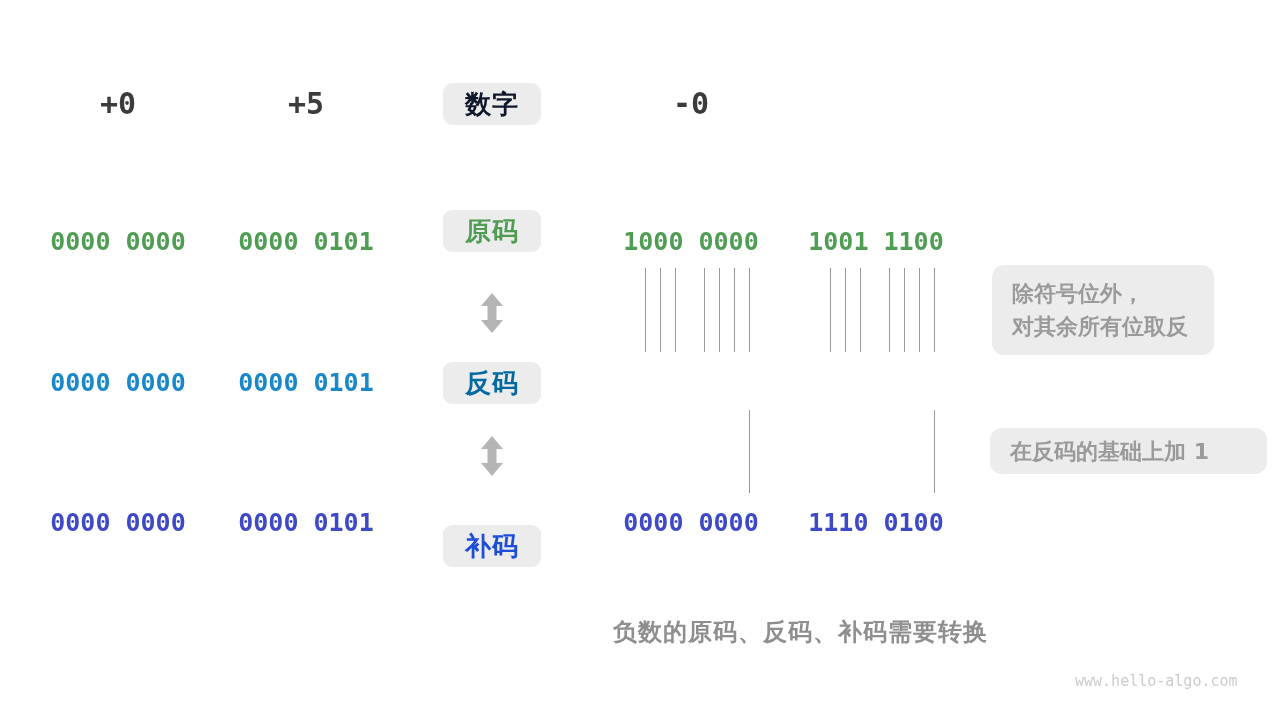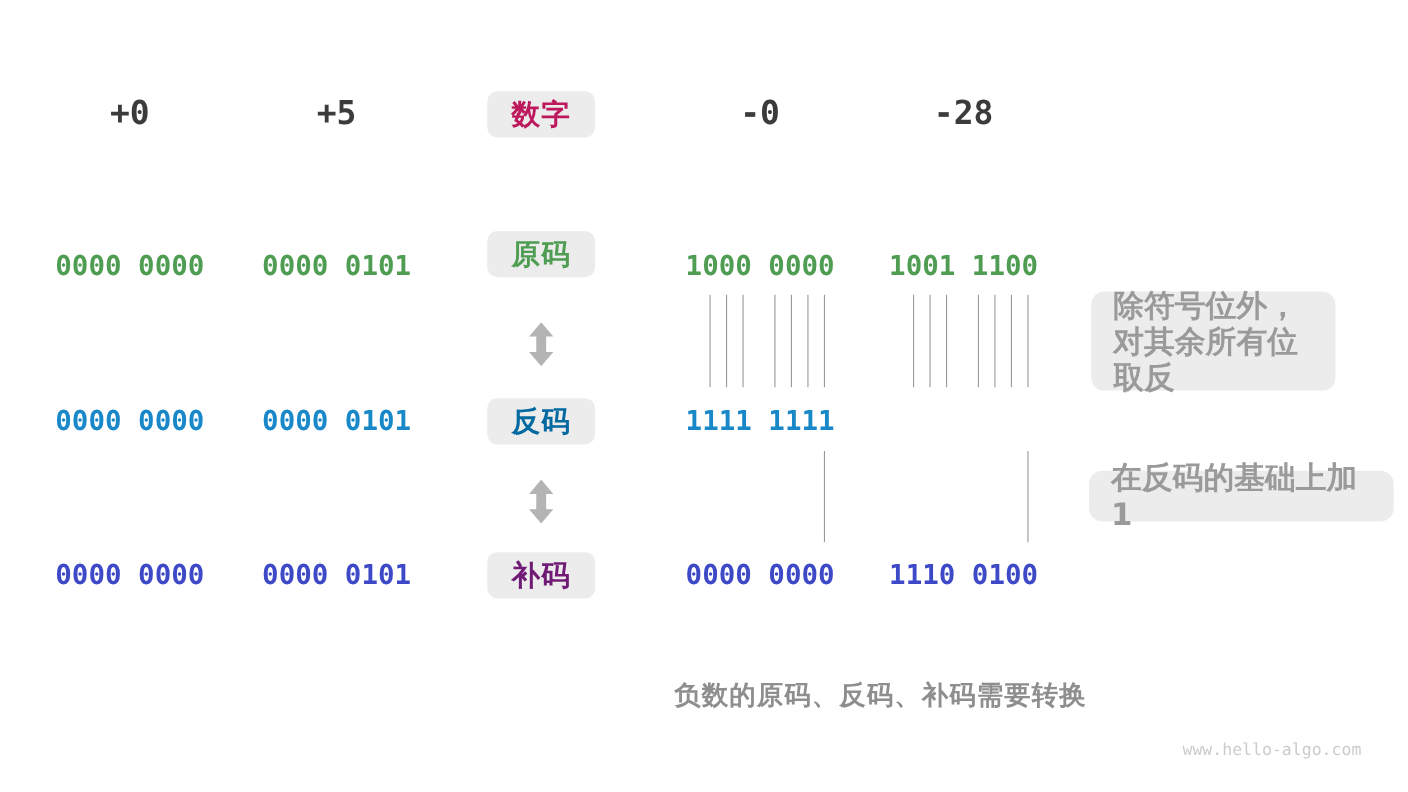--- a/index.html
+++ b/index.html
@@ -21,24 +21,24 @@
     width:150px;top:88px;line-height:32px;
   }
 
   
   .pill{
     position:absolute;left:443px;width:98px;height:42px;
     background:#ECECEC;border-radius:9px;
     display:flex;align-items:center;justify-content:center;
     font-weight:bold;font-size:26px;letter-spacing:1px;
   }
-  .pill.dark{color:#be185d;}
+  .pill.dark{color:#0f172a;}
   .pill.green{color:#4F9D53;}
   .pill.blue{color:#0369a1;}
-  .pill.indigo{color:#701a75;}
+  .pill.indigo{color:#1d4ed8;margin-top:23px;}
 
   
   .bin{
     font-family:"DejaVu Sans Mono","Liberation Mono",monospace;
     font-weight:bold;font-size:25px;line-height:28px;
     width:150px;white-space:pre;
   }
   .bin.green{color:#4F9D53;}
   .bin.blue{color:#1988C9;}
   .bin.indigo{color:#3D49C6;}
@@ -47,21 +47,21 @@
   .tick{
     position:absolute;width:1px;background:#999999;
   }
 
   
   .arrow{position:absolute;left:480px;width:24px;height:40px;}
 
   
   .note{
     position:absolute;background:#ECECEC;border-radius:12px;
-    color:#9A9A9A;font-weight:bold;font-size:28px;line-height:33px;
+    color:#9A9A9A;font-weight:bold;font-size:22px;line-height:33px;
     display:flex;flex-direction:column;justify-content:center;
     padding:0 20px;box-sizing:border-box;
   }
 
   
   .caption{
     position:absolute;top:616px;
     color:#8E8E8E;font-weight:bold;font-size:24px;letter-spacing:1px;
     white-space:nowrap;
   }
@@ -74,21 +74,20 @@
 </style>
 </head>
 <body>
 
 <div class="stage">
 
   <div class="cell hdr-num" style="left:43px;">+0</div>
   <div class="cell hdr-num" style="left:231px;">+5</div>
   <div class="pill dark" style="top:83px;">数字</div>
   <div class="cell hdr-num" style="left:616px;">-0</div>
-  <div class="cell hdr-num" style="left:801px;">-28</div>
 
   <div class="cell bin green" style="left:43px;top:228px;">0000 0000</div>
   <div class="cell bin green" style="left:231px;top:228px;">0000 0101</div>
   <div class="pill green" style="top:210px;">原码</div>
   <div class="cell bin green" style="left:616px;top:228px;">1000 0000</div>
   <div class="cell bin green" style="left:801px;top:228px;">1001 1100</div>
 
   <div class="tick" style="left:645px;top:268px;height:84px;"></div>
   <div class="tick" style="left:660px;top:268px;height:84px;"></div>
   <div class="tick" style="left:675px;top:268px;height:84px;"></div>
@@ -111,21 +110,20 @@
   </div>
 
   <div class="note" style="left:992px;top:265px;width:222px;height:90px;">
     <span>除符号位外，</span>
     <span>对其余所有位取反</span>
   </div>
 
   <div class="cell bin blue" style="left:43px;top:369px;">0000 0000</div>
   <div class="cell bin blue" style="left:231px;top:369px;">0000 0101</div>
   <div class="pill blue" style="top:362px;">反码</div>
-  <div class="cell bin blue" style="left:616px;top:369px;">1111 1111</div>
 
   <div class="tick" style="left:749px;top:410px;height:83px;"></div>
   <div class="tick" style="left:934px;top:410px;height:83px;"></div>
 
   <div class="arrow" style="top:436px;">
     <svg width="24" height="40" viewBox="0 0 24 40">
       <path d="M12 0 L23 13 L16.5 13 L16.5 27 L23 27 L12 40 L1 27 L7.5 27 L7.5 13 L1 13 Z" fill="#B4B4B4"></path>
     </svg>
   </div>
 

